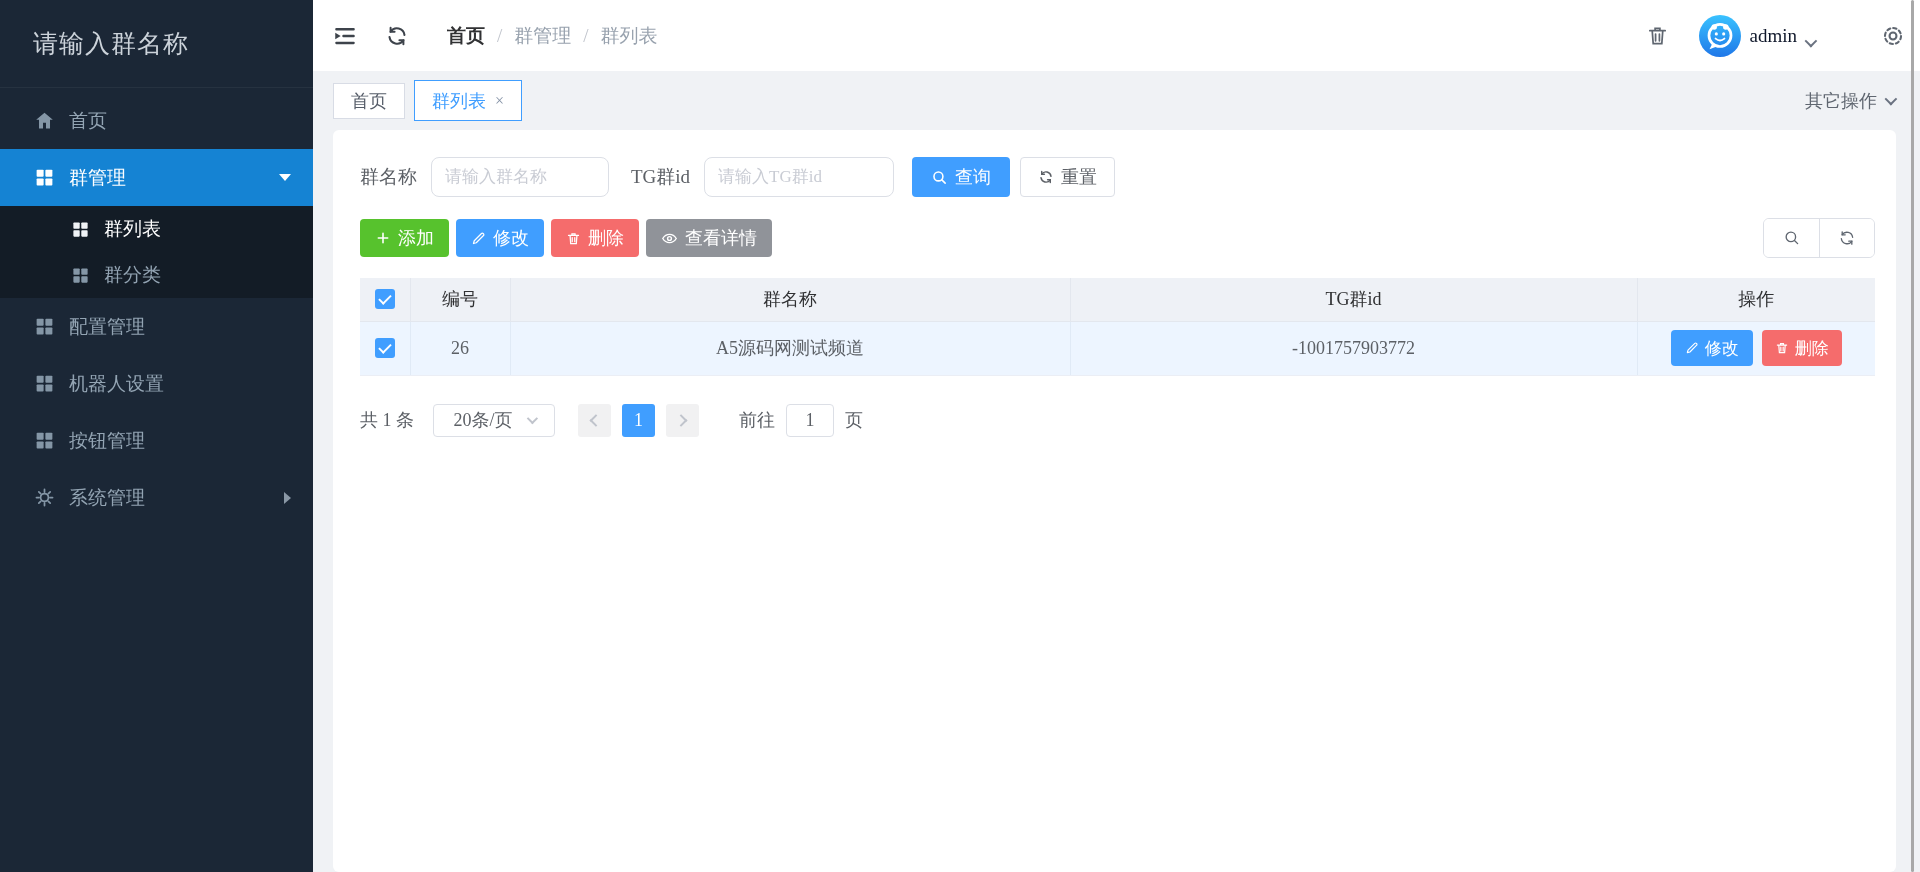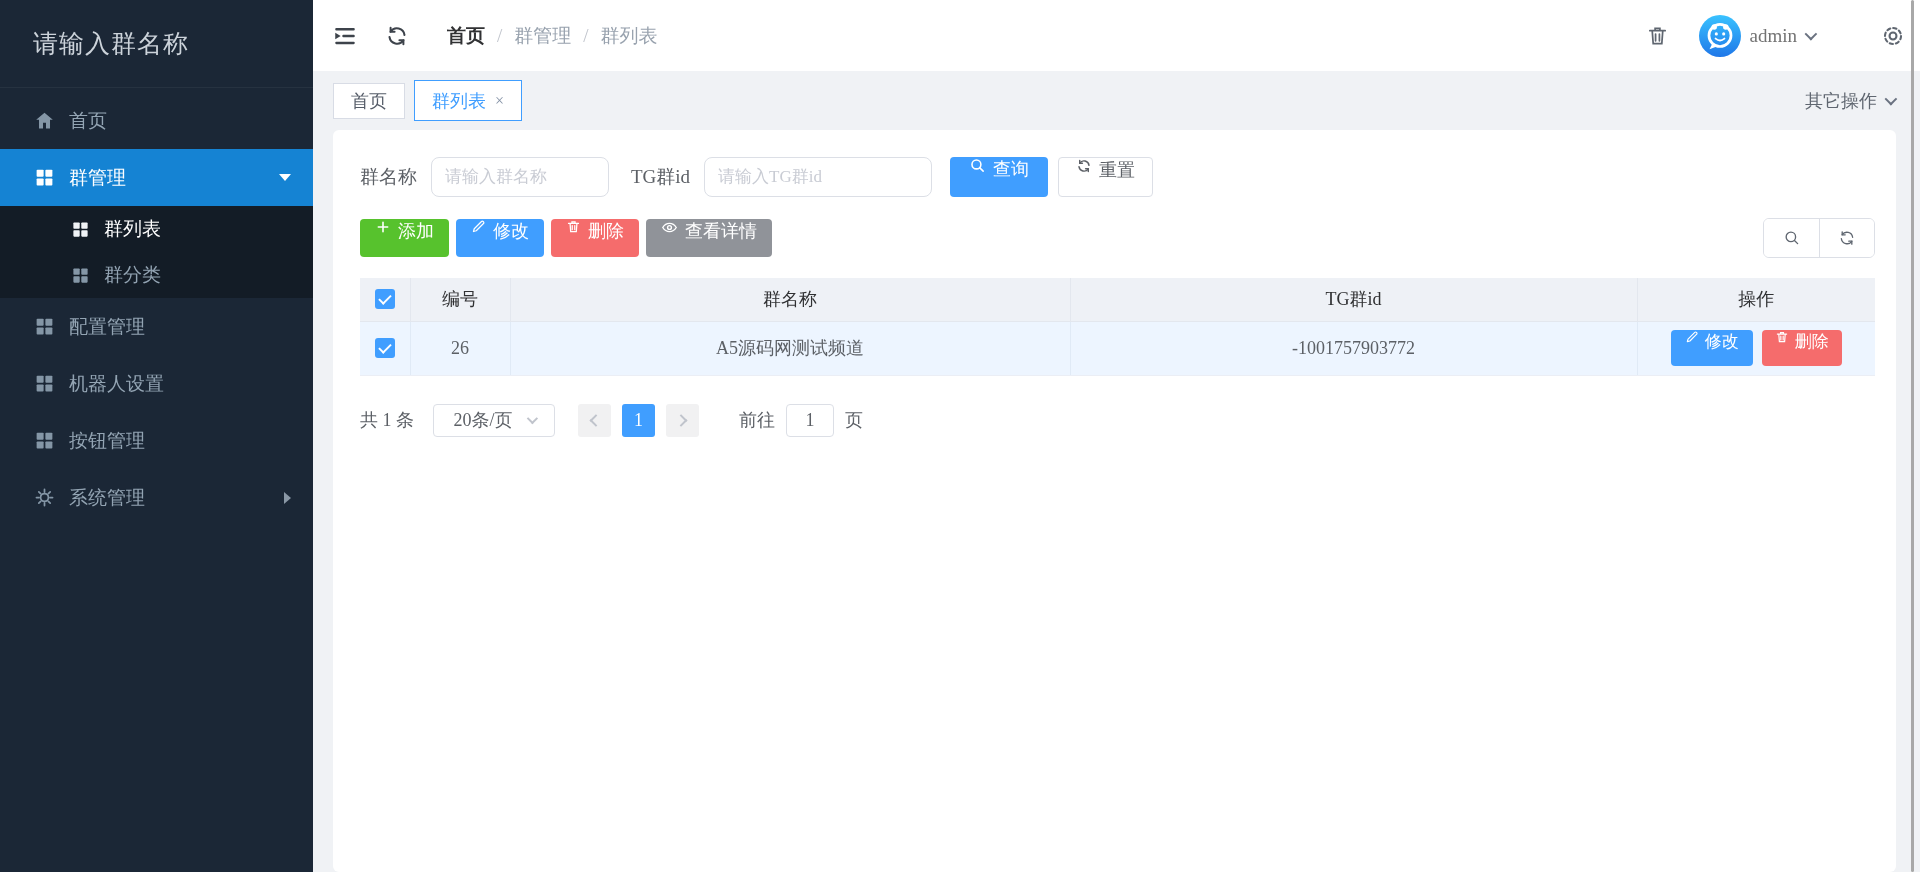--- a/index.html
+++ b/index.html
@@ -31,43 +31,43 @@
   .icon-btn { color:#3d434b; cursor:pointer; }
   .hamburger { width:26px; height:26px; }
   .tb-refresh { width:24px; height:24px; margin-left:27px; color:#3d434b; }
   .breadcrumb { display:flex; align-items:center; margin-left:38px; font-size:19px; }
   .bc-root { font-weight:bold; color:#303133; }
   .bc-sep { margin:0 12px; color:#c0c4cc; }
   .bc-item { color:#98a2ae; }
   .tb-spacer { flex:1; }
   .tb-trash { width:23px; height:23px; color:#5f6670; }
   .avatar { width:42px; height:42px; border-radius:50%; margin-left:30px; cursor:pointer; flex:none; }
-  .user-name { margin-left:9px; font-size:19px; color:#737373; cursor:pointer; display:flex; align-items:center; }
+  .user-name { margin-left:9px; font-size:19px; color:#0f172a; cursor:pointer; display:flex; align-items:flex-end; }
   .chev { display:inline-block; width:9px; height:9px; border-right:2px solid #6a7280; border-bottom:2px solid #6a7280; transform:rotate(45deg) translateY(-2px); margin-left:8px; }
   .tb-gear { width:26px; height:26px; margin-left:66px; color:#5f6670; }
 
   
   .tabbar { height:59px; background:#f0f2f5; display:flex; align-items:center; padding:0 26px 0 20px; }
   .tab { height:36px; display:flex; align-items:center; padding:0 17px; background:#ffffff; border:1px solid #d8dce5; color:#555c68; font-size:18px; margin-right:9px; cursor:pointer; }
   .tab.active { height:41px; border-color:#409eff; color:#409eff; }
   .tab-close { margin-left:9px; font-size:16px; color:#8492a6; cursor:pointer; line-height:1; }
   .tabbar-spacer { flex:1; }
   .more-actions { display:flex; align-items:center; color:#5f6670; font-size:18px; cursor:pointer; }
 
   
   .content { margin:0 24px 0 20px; height:742px; background:#ffffff; border-radius:6px; padding:27px 21px 0 27px; }
 
   .filter-row { display:flex; align-items:center; }
   .f-label { font-size:19px; color:#5c6066; margin-right:14px; }
   .f-input { height:40px; border:1px solid #dcdfe6; border-radius:8px; padding:0 13px; font-size:17px; color:#5c6066; outline:none; font-family:inherit; }
   .f-input::placeholder { color:#c9ccd4; }
   .in-name { width:178px; }
-  .in-tgid { width:228px; margin-right:18px; }
+  .in-tgid { width:190px; margin-right:18px; }
   .lb-tgid { margin-left:22px; }
-  .btn { display:inline-flex; align-items:flex-start; justify-content:center; border:none; border-radius:4px; cursor:pointer; font-family:inherit; white-space:nowrap; }
+  .btn { display:inline-flex; align-items:center; justify-content:center; border:none; border-radius:4px; cursor:pointer; font-family:inherit; white-space:nowrap; }
   .btn svg { margin-right:7px; }
   .btn-search { height:40px; padding:0 19px; background:#409eff; color:#fff; font-size:18px; }
   .btn-reset { height:40px; padding:0 17px; background:#fff; border:1px solid #dcdfe6; color:#5c6066; font-size:18px; margin-left:10px; }
 
   .action-row { display:flex; align-items:center; margin-top:21px; }
   .btn-add   { height:38px; padding:0 15px; background:#57c22d; color:#fff; font-size:18px; margin-right:7px; }
   .btn-edit  { height:38px; padding:0 15px; background:#409eff; color:#fff; font-size:18px; margin-right:7px; }
   .btn-del   { height:38px; padding:0 15px; background:#f56c6c; color:#fff; font-size:18px; margin-right:7px; }
   .btn-view  { height:38px; padding:0 15px; background:#909399; color:#fff; font-size:18px; }
   .action-spacer { flex:1; }

